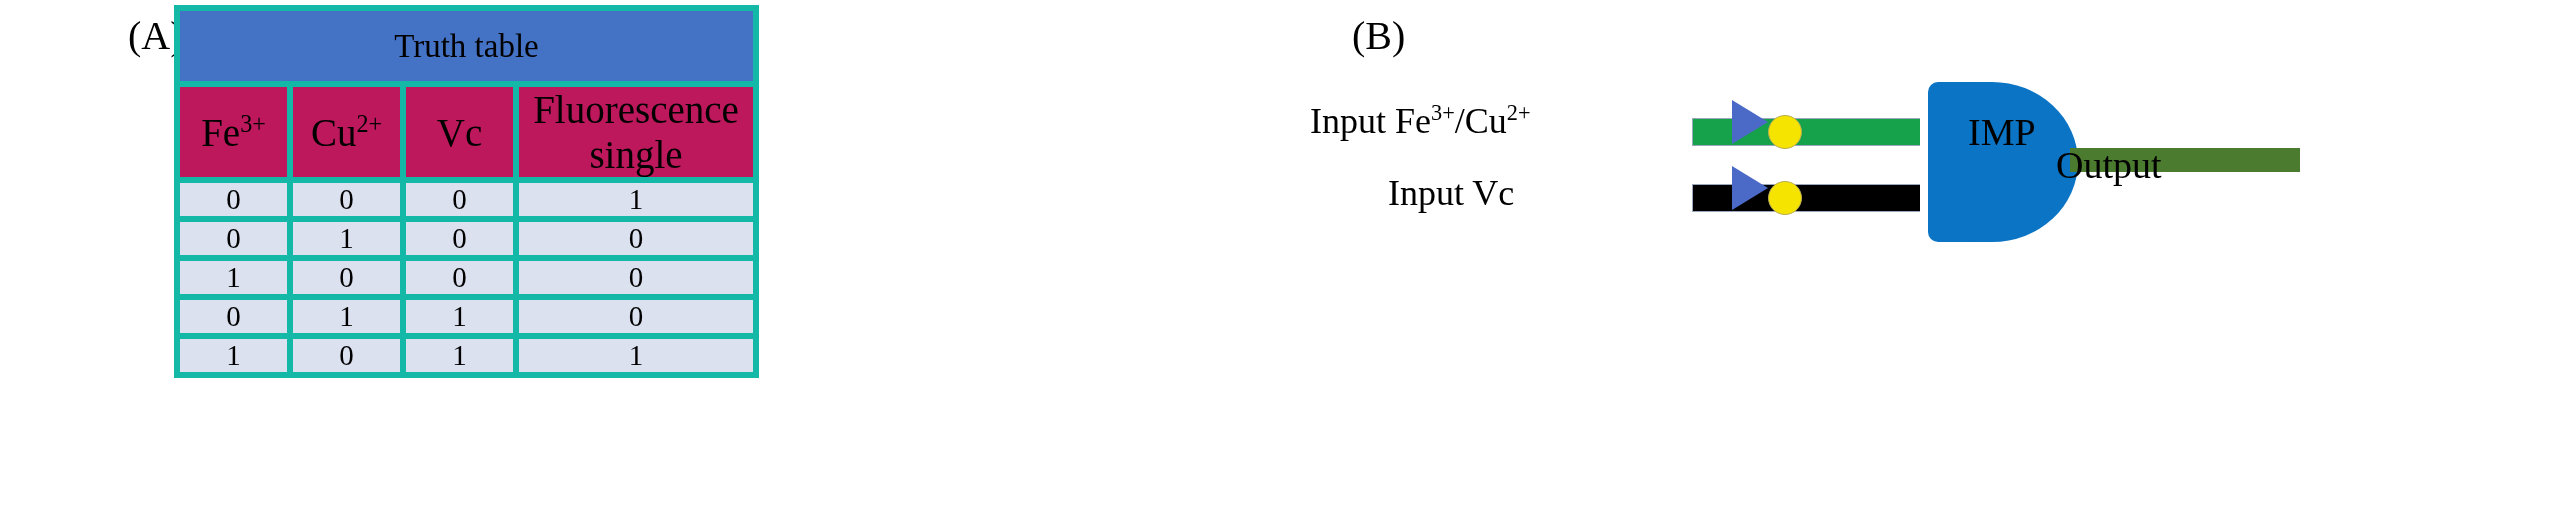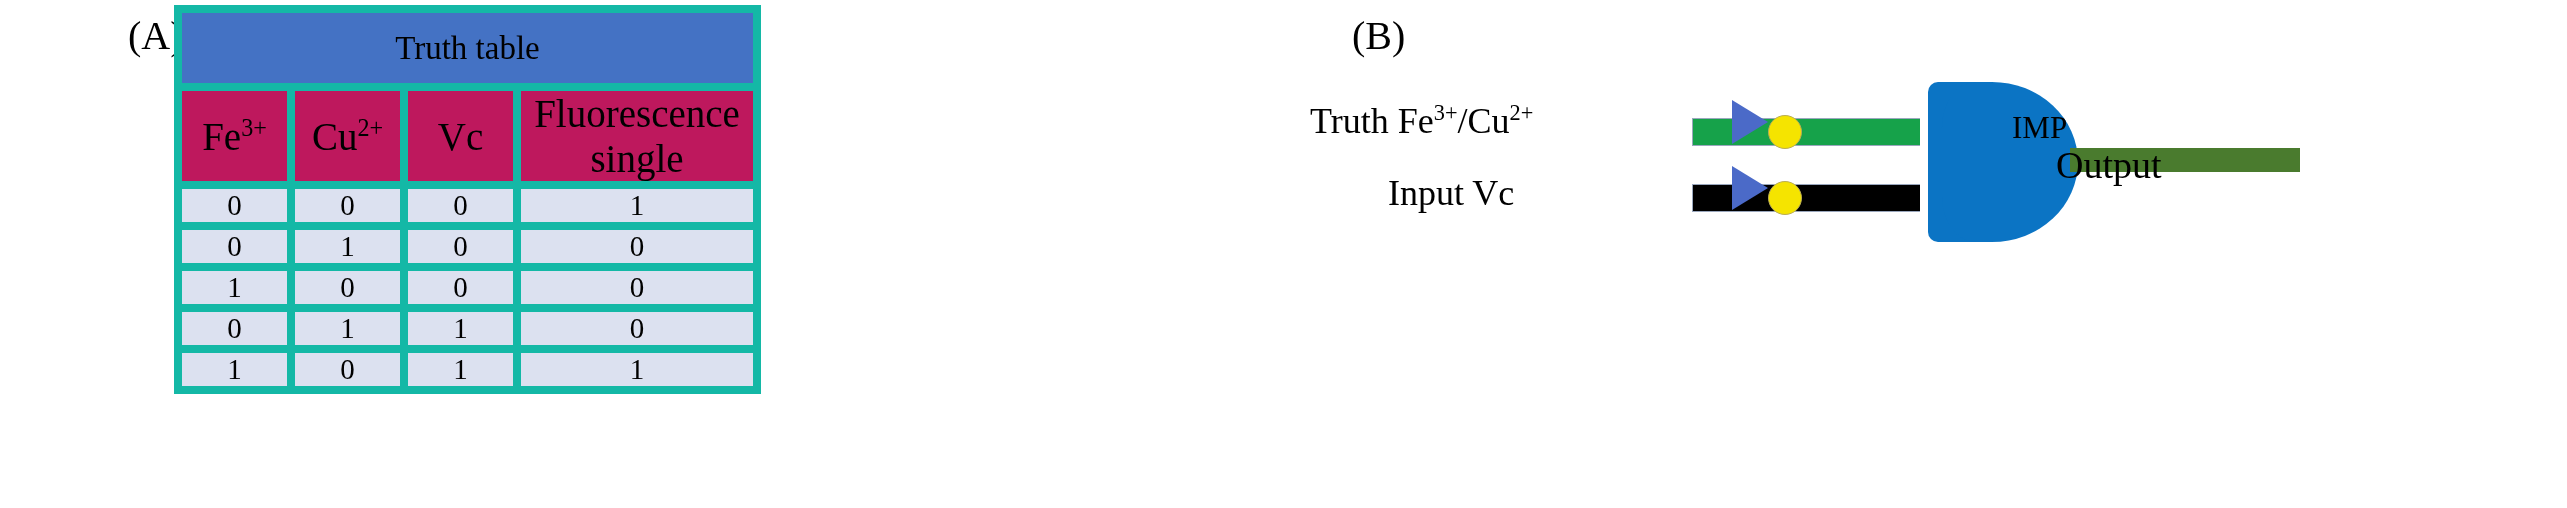--- a/index.html
+++ b/index.html
@@ -24,21 +24,21 @@
   #panel-b-label{left:1352px;top:12px;}
 
   
   #panel-a{position:absolute;left:174px;top:5px;}
   table.truth{
     border-collapse:collapse;
     table-layout:fixed;
     border:3px solid #111;
   }
   table.truth td{
-    border:8px solid #14b8a6;
+    border:6px solid #14b8a6;
     text-align:center;
     vertical-align:middle;
     color:#000;
     font-family:"Liberation Serif","DejaVu Serif",serif;
     padding:0;
   }
   .col-a{width:113px;}
   .col-b{width:113px;}
   .col-c{width:113px;}
   .col-d{width:240px;}
@@ -70,21 +70,21 @@
 
   .wire-label{
     position:absolute;
     font-size:36px;
     color:#000;
     white-space:nowrap;
     font-family:"Liberation Serif","DejaVu Serif",serif;
   }
   #label-input-1{left:10px;top:100px;}
   #label-input-2{left:88px;top:172px;}
-  #label-imp{left:668px;top:110px;font-size:31px;margin-left:44px;}
+  #label-imp{left:668px;top:110px;font-size:38px;}
   #label-output{left:756px;top:143px;font-size:38px;}
 
   .bar{
     position:absolute;
     height:26px;
     border:1px solid #9aa7bd;
   }
   #bar-input-1{left:392px;top:118px;width:248px;background:#16A24A;}
   #bar-input-2{left:392px;top:184px;width:248px;background:#000000;}
 
@@ -195,21 +195,21 @@
           <td class="data-cell">1</td>
         </tr>
       </tbody>
     </table>
   </div>
 
   <div class="panel-label" id="panel-b-label">(B)</div>
 
   <div id="panel-b">
 
-    <div class="wire-label" id="label-input-1"><span>Truth Fe</span><sup>3+</sup><span>/Cu</span><sup>2+</sup></div>
+    <div class="wire-label" id="label-input-1"><span>Input Fe</span><sup>3+</sup><span>/Cu</span><sup>2+</sup></div>
 
     <div class="wire-label" id="label-input-2">Input Vc</div>
 
     <div class="bar" id="bar-input-1"></div>
     <div class="bar" id="bar-input-2"></div>
 
     <div class="tri" id="tri-input-1"></div>
     <div class="tri" id="tri-input-2"></div>
 
     <div class="dot" id="dot-input-1"></div>

